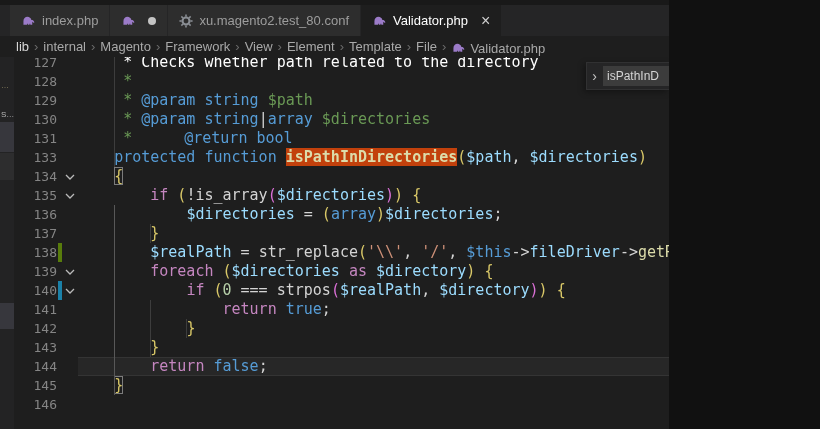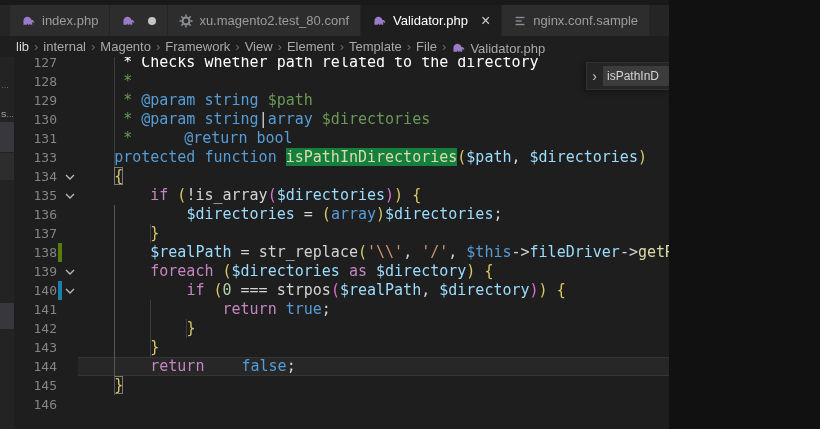--- a/index.html
+++ b/index.html
@@ -31,21 +31,21 @@
   .num{width:42px;text-align:right;color:#858585;font:13px "DejaVu Sans Mono",monospace;
        flex:none;line-height:19px;}
   .decor{width:4px;margin-left:1px;flex:none;}
   .decor.add{background:#587c0c;}
   .decor.mod{background:#1b81a8;}
   .fold{width:16px;flex:none;display:flex;align-items:center;justify-content:center;}
   .codeln{flex:1;font:15px "DejaVu Sans Mono",monospace;white-space:pre;color:#d4d4d4;
           font-variant-ligatures:none;}
   .line.cur .codeln{background:#272727;box-shadow:inset 0 1px 0 #343434,inset 0 -1px 0 #343434;}
   .tok{white-space:pre;}
-  .tok.hl{background:#15803d;}
+  .tok.hl{background:#c2410c;font-weight:bold;}
   .tok.box{outline:1px solid #7c7c7c;outline-offset:-1px;}
   .guide{position:absolute;width:1px;background:#3d3d3d;z-index:2;}
   .guide.active{background:#585858;}
   
   .find{position:absolute;top:62px;right:0;height:28px;z-index:6;background:#252526;
         border:1px solid #313132;border-right:none;box-sizing:border-box;display:flex;align-items:center;
         padding:0 0 0 5px;box-shadow:-2px 2px 6px rgba(0,0,0,.35);}
   .find .fchev{color:#c5c5c5;font-size:14px;margin-right:6px;}
   .find .finput{background:#3c3c3c;color:#d4d4d4;font-size:12px;height:20px;line-height:20px;
         padding:0 4px;width:58px;white-space:nowrap;overflow:hidden;}
@@ -91,32 +91,20 @@
       </div>
       <div class="tab active">
         <span class="ticon">
           <svg width="15" height="15" viewBox="0 0 16 16">
             <path fill="#9b7bc8" d="M2.6 12.6v-4.2c0-2.4 1.9-4.3 4.3-4.3 2 0 3.7 1.4 4.2 3.3h.4c1.1 0 2.1.7 2.5 1.8l.3.9-1.2.4c-.2-.5-.6-.9-1.1-1.1v3.2h-2.1v-1.2h-.8v1.2H7.2v-1.2h-.8v1.2z"></path>
           </svg>
         </span>
         <span class="tlabel">Validator.php</span>
         <span class="close">×</span>
       </div>
-      <div class="tab">
-        <span class="ticon">
-          <svg width="14" height="14" viewBox="0 0 16 16">
-            <g stroke="#8a8e94" stroke-width="1.6">
-              <line x1="3" y1="4" x2="13" y2="4"></line>
-              <line x1="3" y1="8" x2="10" y2="8"></line>
-              <line x1="3" y1="12" x2="13" y2="12"></line>
-            </g>
-          </svg>
-        </span>
-        <span class="tlabel">nginx.conf.sample</span>
-      </div>
     </div>
   <div class="breadcrumb" id="breadcrumb">
       <span class="bc-item first">lib</span>
       <span class="sep">›</span>
       <span class="bc-item">internal</span>
       <span class="sep">›</span>
       <span class="bc-item">Magento</span>
       <span class="sep">›</span>
       <span class="bc-item">Framework</span>
       <span class="sep">›</span>
@@ -258,21 +246,21 @@
       <div class="line">
         <span class="num">143</span>
         <div class="decor"></div>
         <span class="fold"></span>
         <span class="codeln"><span class="tok" style="color: rgb(212, 212, 212);">        </span><span class="tok" style="color: rgb(217, 200, 104);">}</span></span>
       </div>
       <div class="line cur">
         <span class="num">144</span>
         <div class="decor"></div>
         <span class="fold"></span>
-        <span class="codeln"><span class="tok" style="color: rgb(212, 212, 212);">        </span><span class="tok" style="color: rgb(197, 134, 192);">return</span><span class="tok" style="color: rgb(212, 212, 212);"> </span><span class="tok" style="color: rgb(86, 156, 214); margin-left: 28px;">false</span><span class="tok" style="color: rgb(212, 212, 212);">;</span></span>
+        <span class="codeln"><span class="tok" style="color: rgb(212, 212, 212);">        </span><span class="tok" style="color: rgb(197, 134, 192);">return</span><span class="tok" style="color: rgb(212, 212, 212);"> </span><span class="tok" style="color: rgb(86, 156, 214);">false</span><span class="tok" style="color: rgb(212, 212, 212);">;</span></span>
       </div>
       <div class="line">
         <span class="num">145</span>
         <div class="decor"></div>
         <span class="fold"></span>
         <span class="codeln"><span class="tok" style="color: rgb(212, 212, 212);">    </span><span class="tok box" style="color: rgb(217, 200, 104);">}</span></span>
       </div>
       <div class="line">
         <span class="num">146</span>
         <div class="decor"></div>

